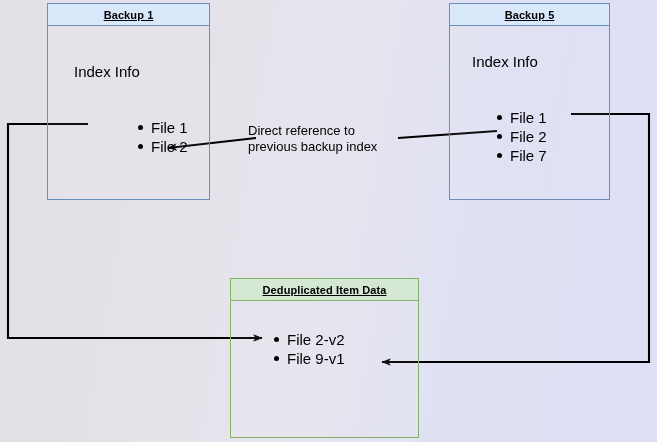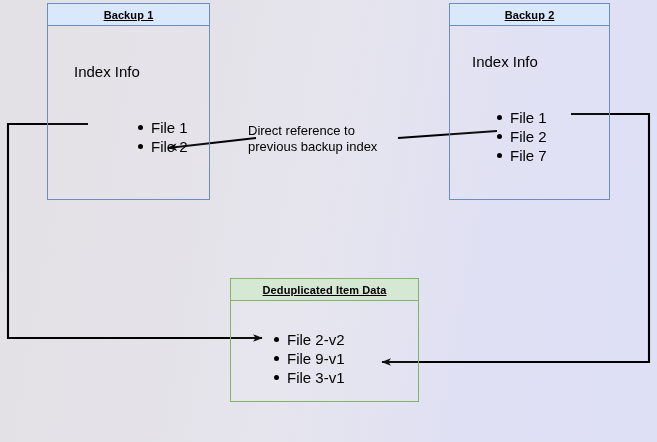--- a/index.html
+++ b/index.html
@@ -122,34 +122,33 @@
   <div class="box" style="left:47px; top:3px; width:163px; height:197px;">
     <div class="box-header">Backup 1</div>
     <div class="box-title" style="top:59px; padding-left:26px;">Index Info</div>
     <ul class="file-list" style="left:88px; top:114px;">
       <li>File 1</li>
       <li>File 2</li>
     </ul>
   </div>
 
   <div class="box" style="left:449px; top:3px; width:161px; height:197px;">
-    <div class="box-header">Backup 2</div>
+    <div class="box-header">Backup 5</div>
     <div class="box-title" style="top:49px; padding-left:22px;">Index Info</div>
     <ul class="file-list" style="left:45px; top:104px;">
       <li>File 1</li>
       <li>File 2</li>
       <li>File 7</li>
     </ul>
   </div>
 
-  <div class="box green" style="left:230px; top:278px; width:189px; height:124px;">
+  <div class="box green" style="left:230px; top:278px; width:189px; height:160px;">
     <div class="box-header green">Deduplicated Item Data</div>
     <ul class="file-list" style="left:41px; top:51px;">
       <li>File 2-v2</li>
       <li>File 9-v1</li>
-      <li>File 3-v1</li>
     </ul>
   </div>
 
   <div class="caption" style="left:248px; top:123px; width:162px;">Direct reference to
 previous backup index</div>
 
 </div>
 
 </body></html>

